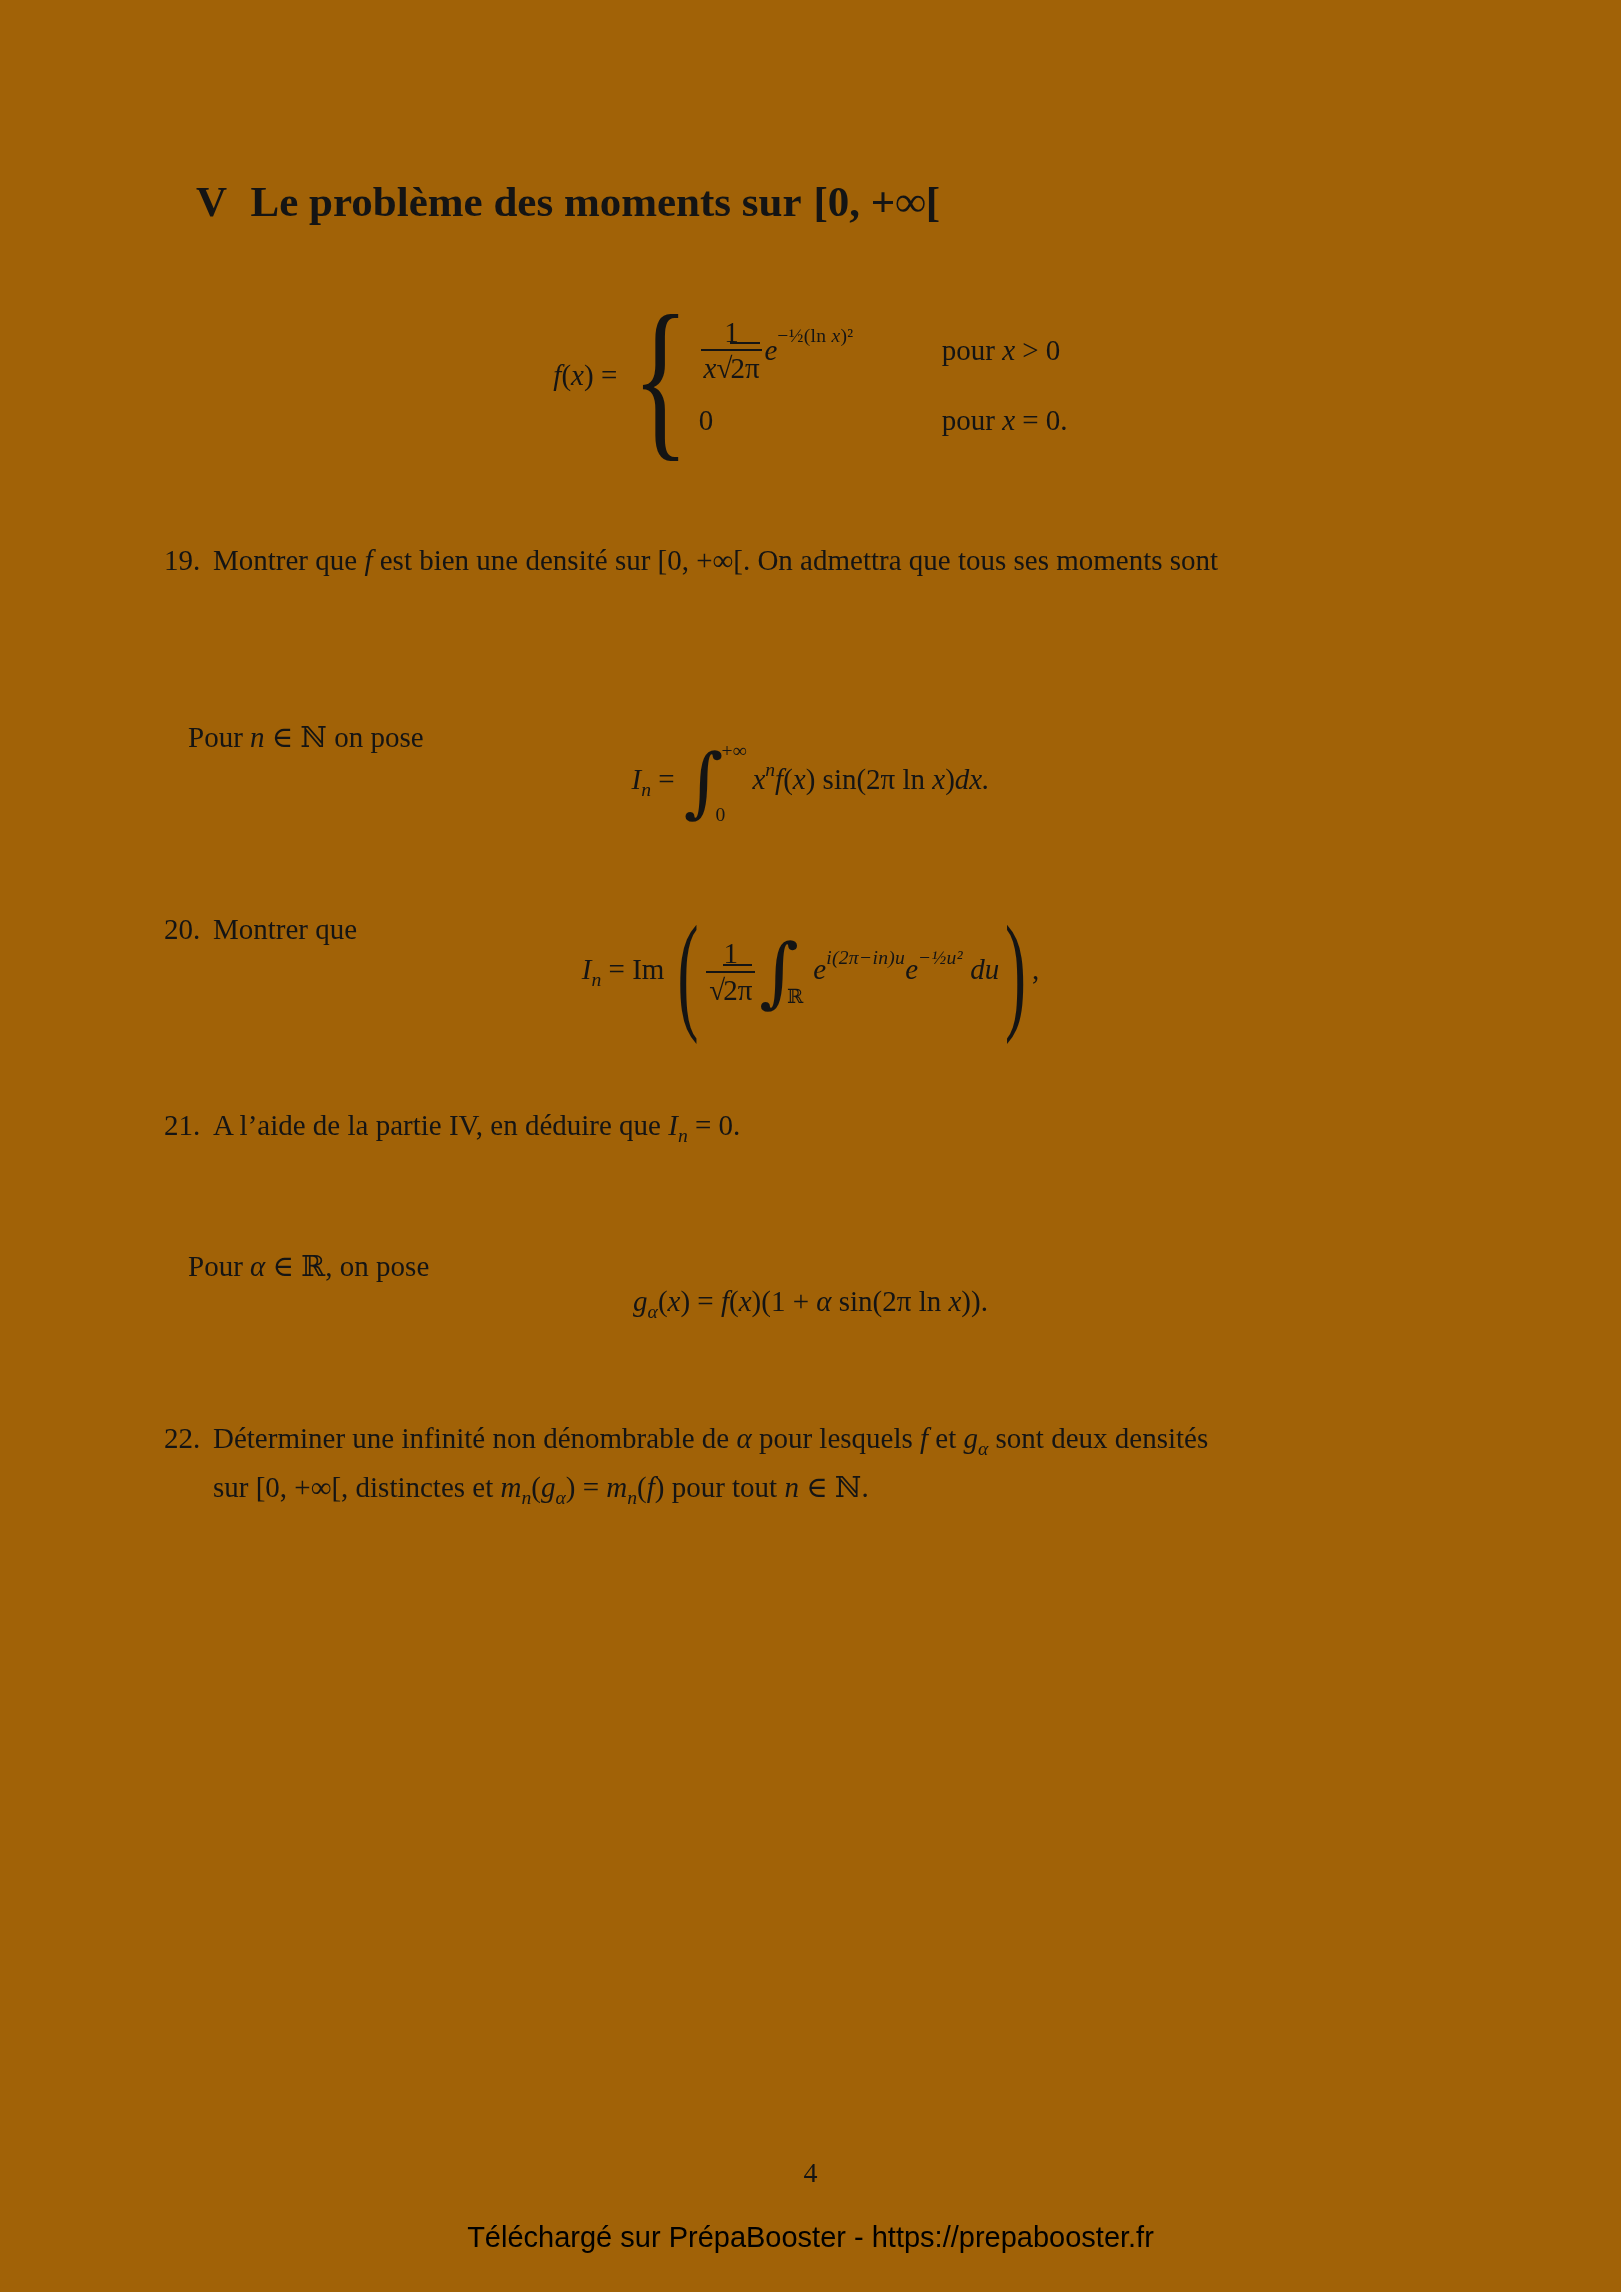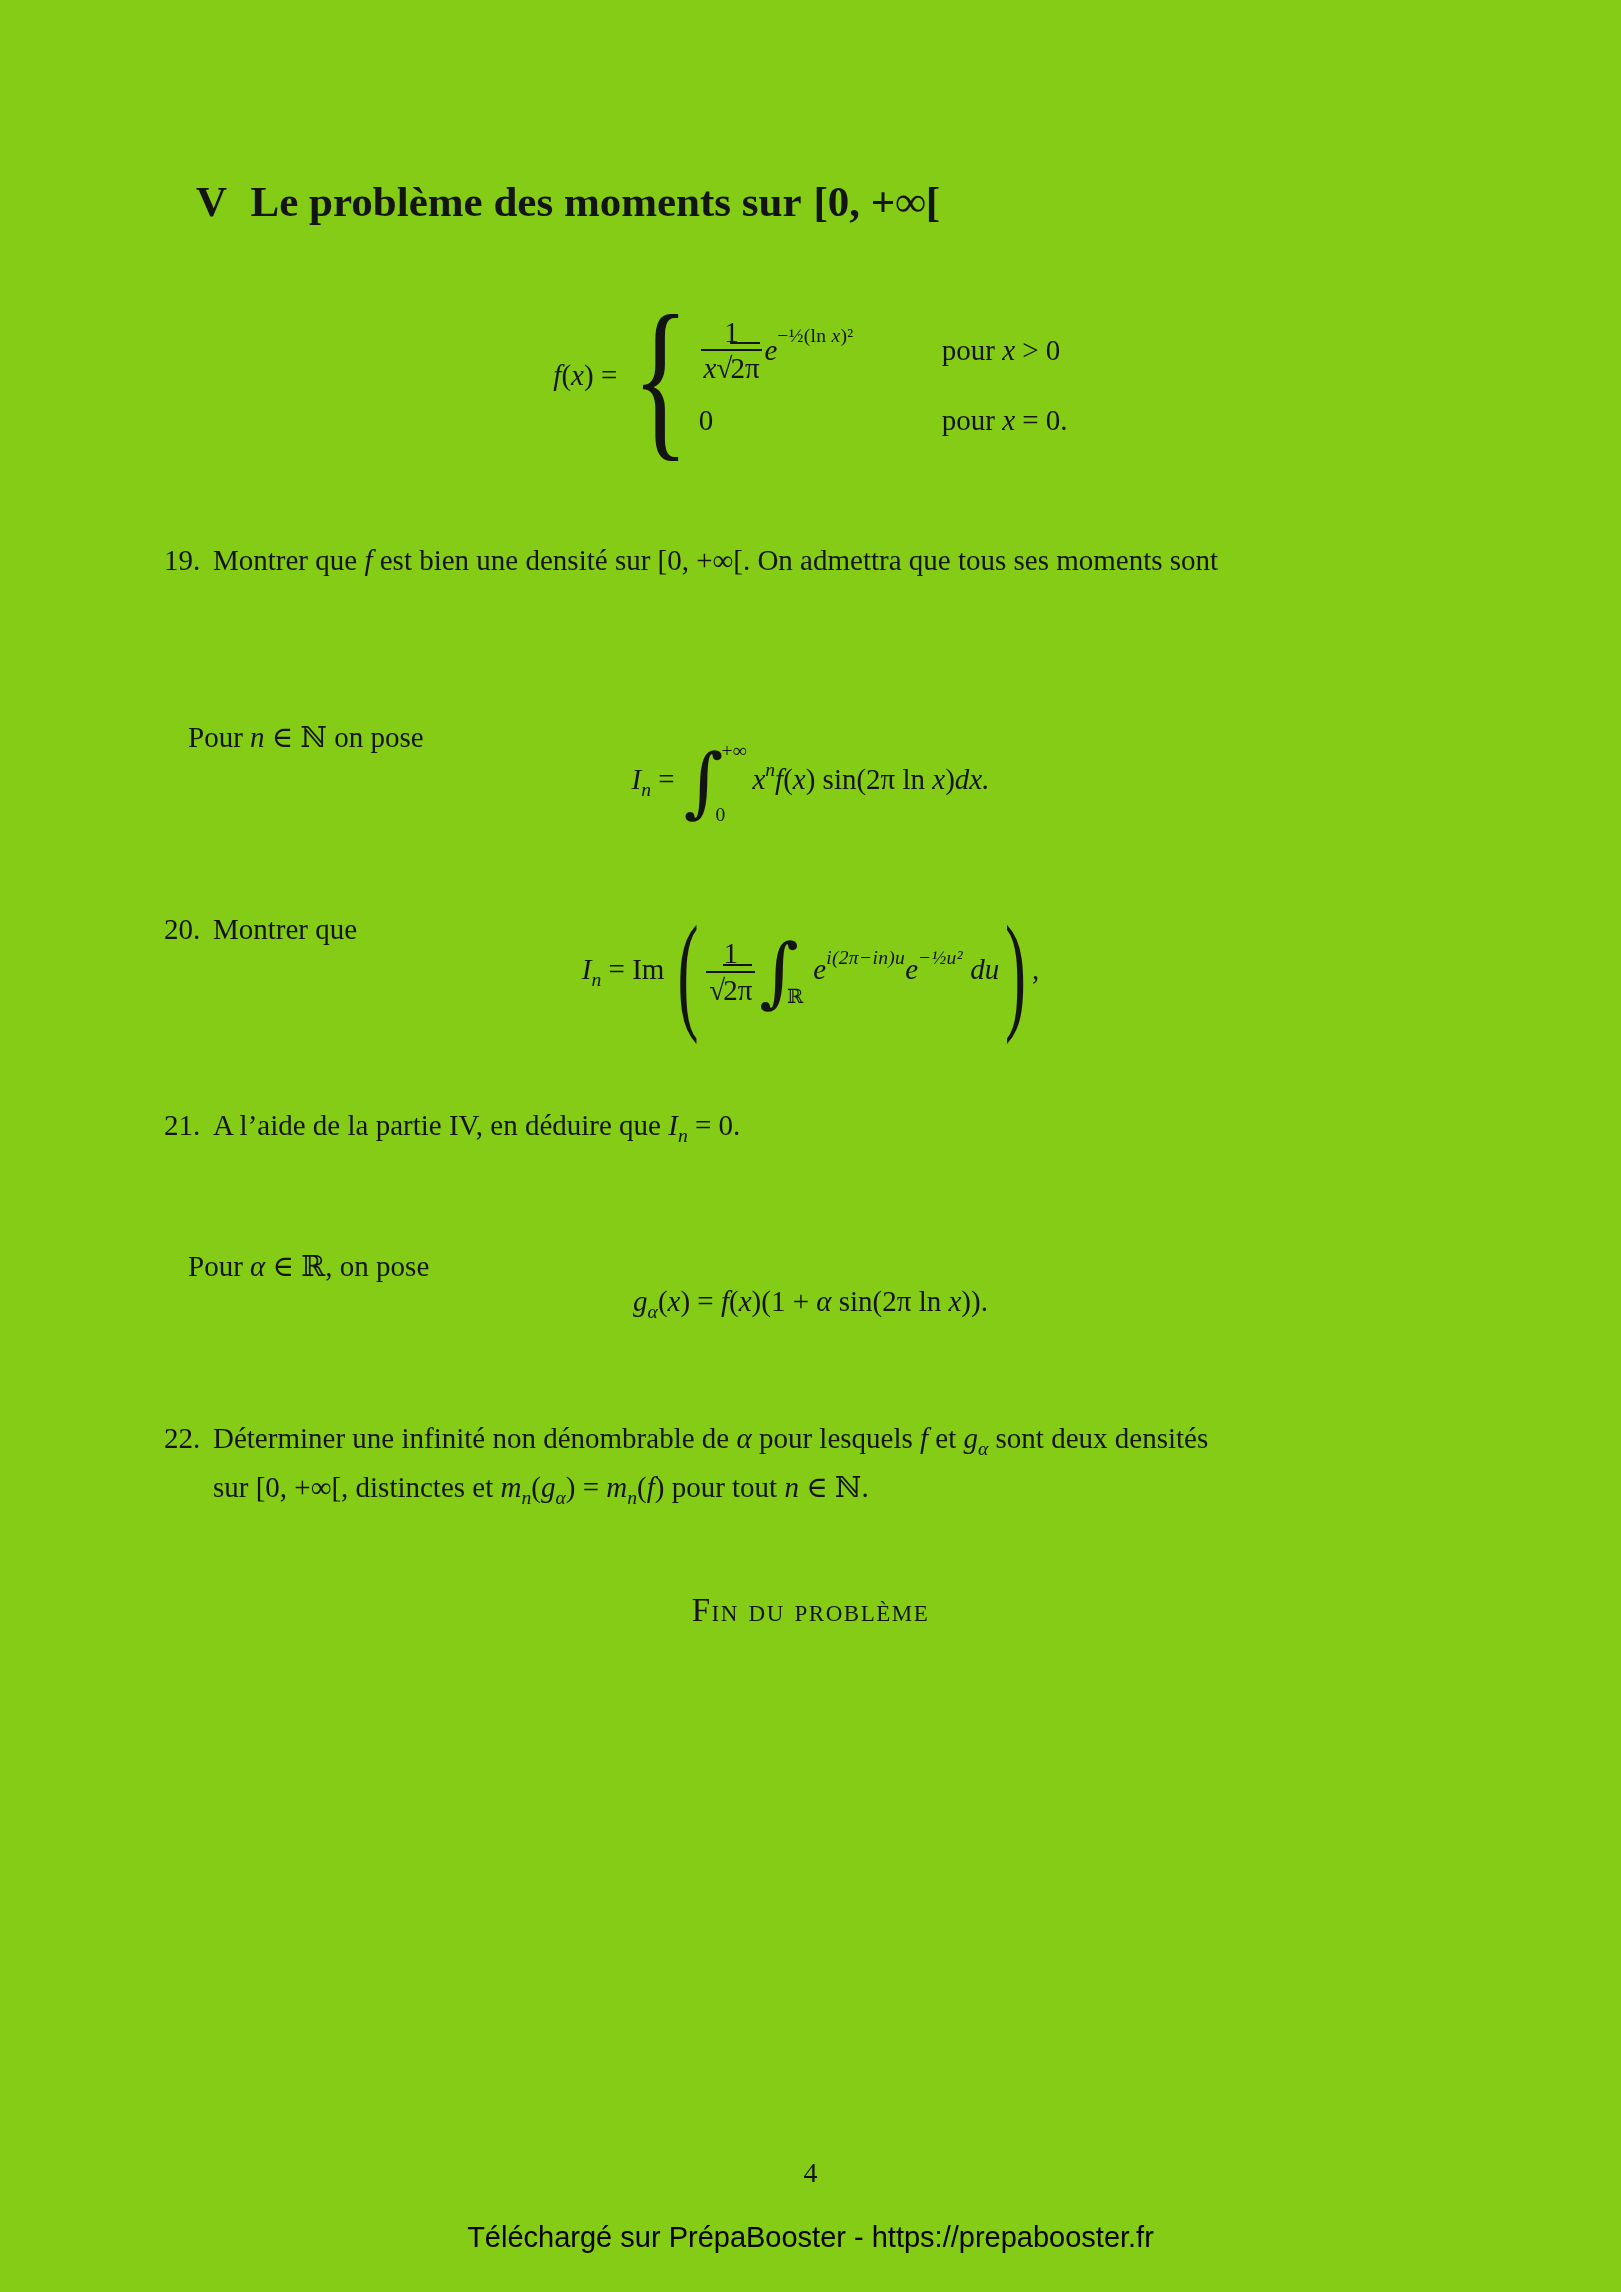--- a/index.html
+++ b/index.html
@@ -1,16 +1,16 @@
 <!DOCTYPE html>
 <html><head>
 <meta charset="utf-8">
 <style>
   html,body{margin:0;padding:0;background:#fff;}
-  .page{position:relative;width:1621px;height:2293px;background:#84cc16;overflow:hidden;
+  .page{position:relative;width:1621px;height:2293px;background:#a16207;overflow:hidden;
         font-family:"Liberation Serif","DejaVu Serif","DejaVu Sans",serif;color:#141414;
         font-size:29px;line-height:1.35;}
   .abs{position:absolute;}
   .it{font-style:italic;}
   
   .heading{top:173px;left:196px;font-size:43px;font-weight:bold;white-space:nowrap;}
   .heading .sec-title{margin-left:23.5px;}
   
   .para{white-space:nowrap;}
   
@@ -108,20 +108,19 @@
   <div class="abs para" style="top:1247px;left:188px;"><span>Pour </span><span class="it">α</span><span> ∈ ℝ, on pose</span></div>
 
   <div class="abs disp" style="top:1282px;"><span class="it">g</span><sub class="sb it">α</sub><span>(</span><span class="it">x</span><span>) = </span><span class="it">f</span><span>(</span><span class="it">x</span><span>)(1 + </span><span class="it">α</span><span> sin(2π ln </span><span class="it">x</span><span>)).</span></div>
 
   <div class="abs inum" style="top:1419px;">22.</div>
   <div class="abs itxt" style="top:1419px;">
     <div class="line"><span>Déterminer une infinité non dénombrable de </span><span class="it">α</span><span> pour lesquels </span><span class="it">f</span><span> et </span><span class="it">g</span><sub class="sb it">α</sub><span> sont deux densités</span></div>
     <div class="line" style="margin-top:10px;"><span>sur [0, +∞[, distinctes et </span><span class="it">m</span><sub class="sb it">n</sub><span>(</span><span class="it">g</span><sub class="sb it">α</sub><span>) = </span><span class="it">m</span><sub class="sb it">n</sub><span>(</span><span class="it">f</span><span>) pour tout </span><span class="it">n</span><span> ∈ ℕ.</span></div>
   </div>
 
-  <div class="abs fin" style="top:1588px;">Fin du problème</div>
 
   <div class="abs pageno" style="top:2154px;">4</div>
 
   <div class="abs footer" style="top:2218px;">Téléchargé sur PrépaBooster - https://prepabooster.fr</div>
 
 </div>
 
 
 </body></html>

